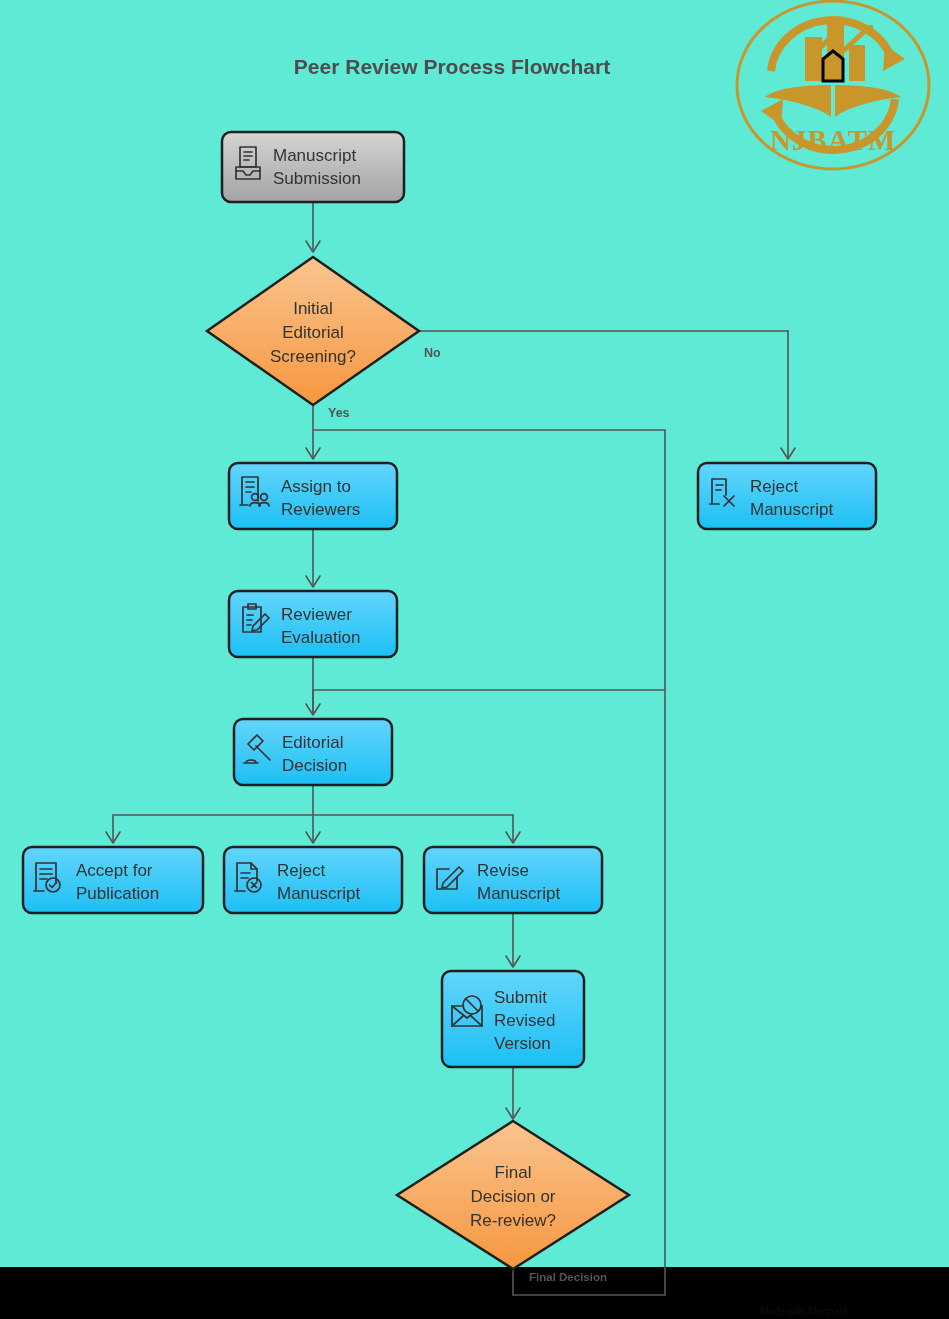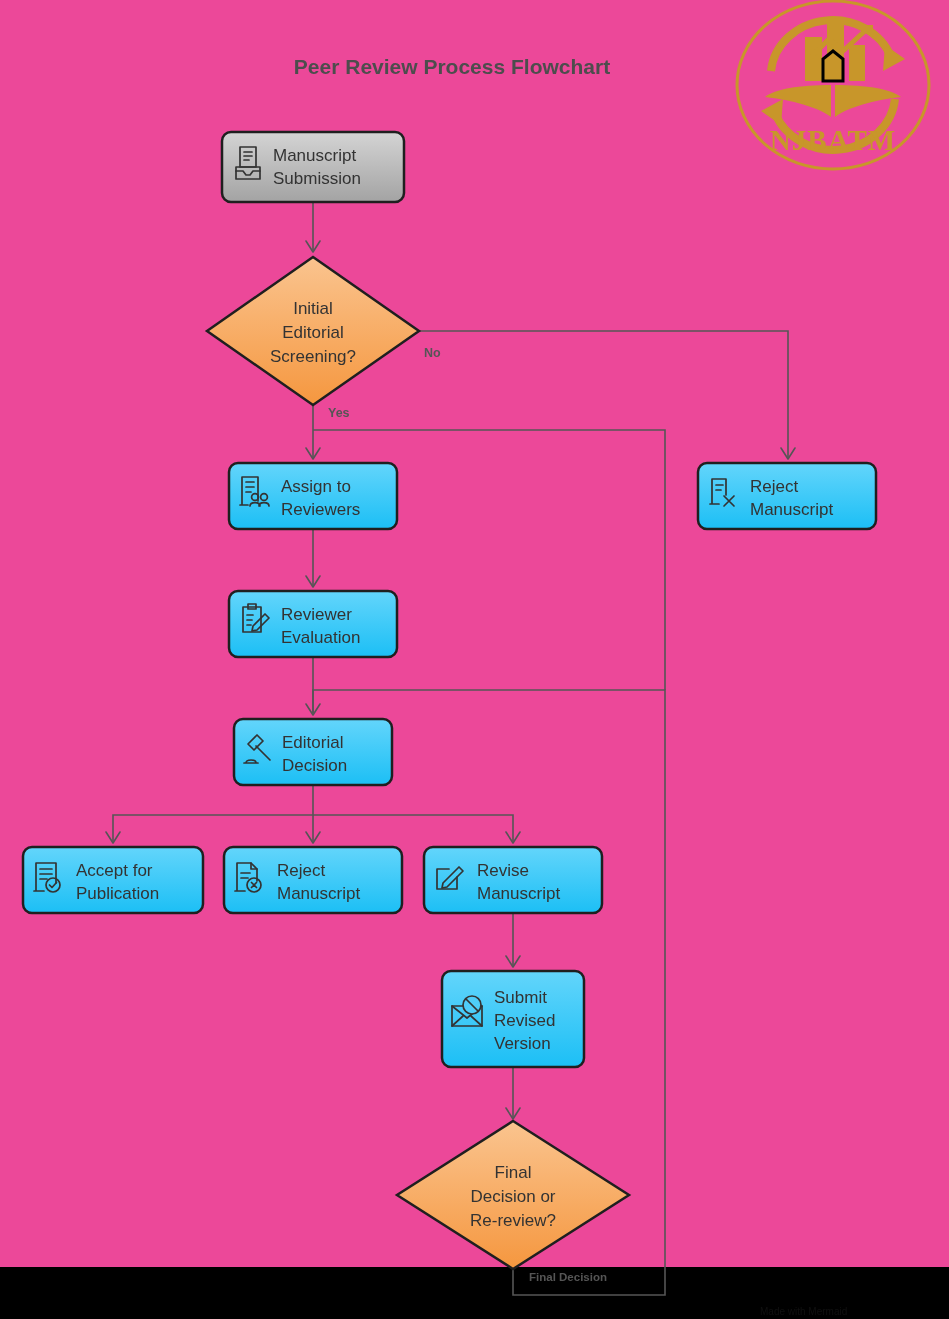--- a/index.html
+++ b/index.html
@@ -1,17 +1,17 @@
 <!DOCTYPE html>
 <html><head>
 <meta charset="utf-8">
 <style>
   html,body{margin:0;padding:0;background:#000;}
   body{width:949px;height:1319px;overflow:hidden;font-family:"Liberation Sans",sans-serif;}
-  #stage{position:relative;width:949px;height:1267px;background:#ec4899;}
+  #stage{position:relative;width:949px;height:1267px;background:#5eead4;}
   svg#canvas{position:absolute;left:0;top:0;width:949px;height:1319px;}
 
   .ttl{font-weight:bold;font-size:21px;fill:#4d4d4d;}
   .nodetext{font-size:17px;fill:#333333;}
   .edgelabel{font-size:12.5px;font-weight:bold;fill:#555555;}
   .edgelabel-sm{font-size:11.5px;font-weight:bold;fill:#555555;}
   .logotext{font-family:"Liberation Serif",serif;font-size:29px;font-weight:bold;fill:#c8962a;letter-spacing:1px;}
   .watermark{font-size:10px;fill:#101010;}
   .ico{stroke:#333333;stroke-width:1.7;fill:none;stroke-linecap:round;stroke-linejoin:round;}
   .edge{stroke:#555555;stroke-width:1.6;fill:none;}

